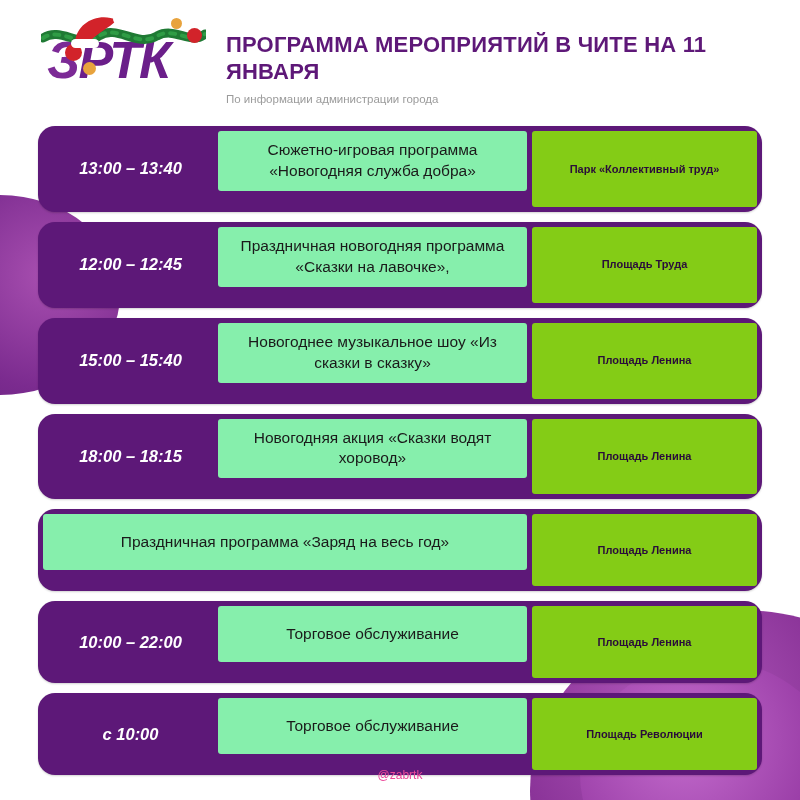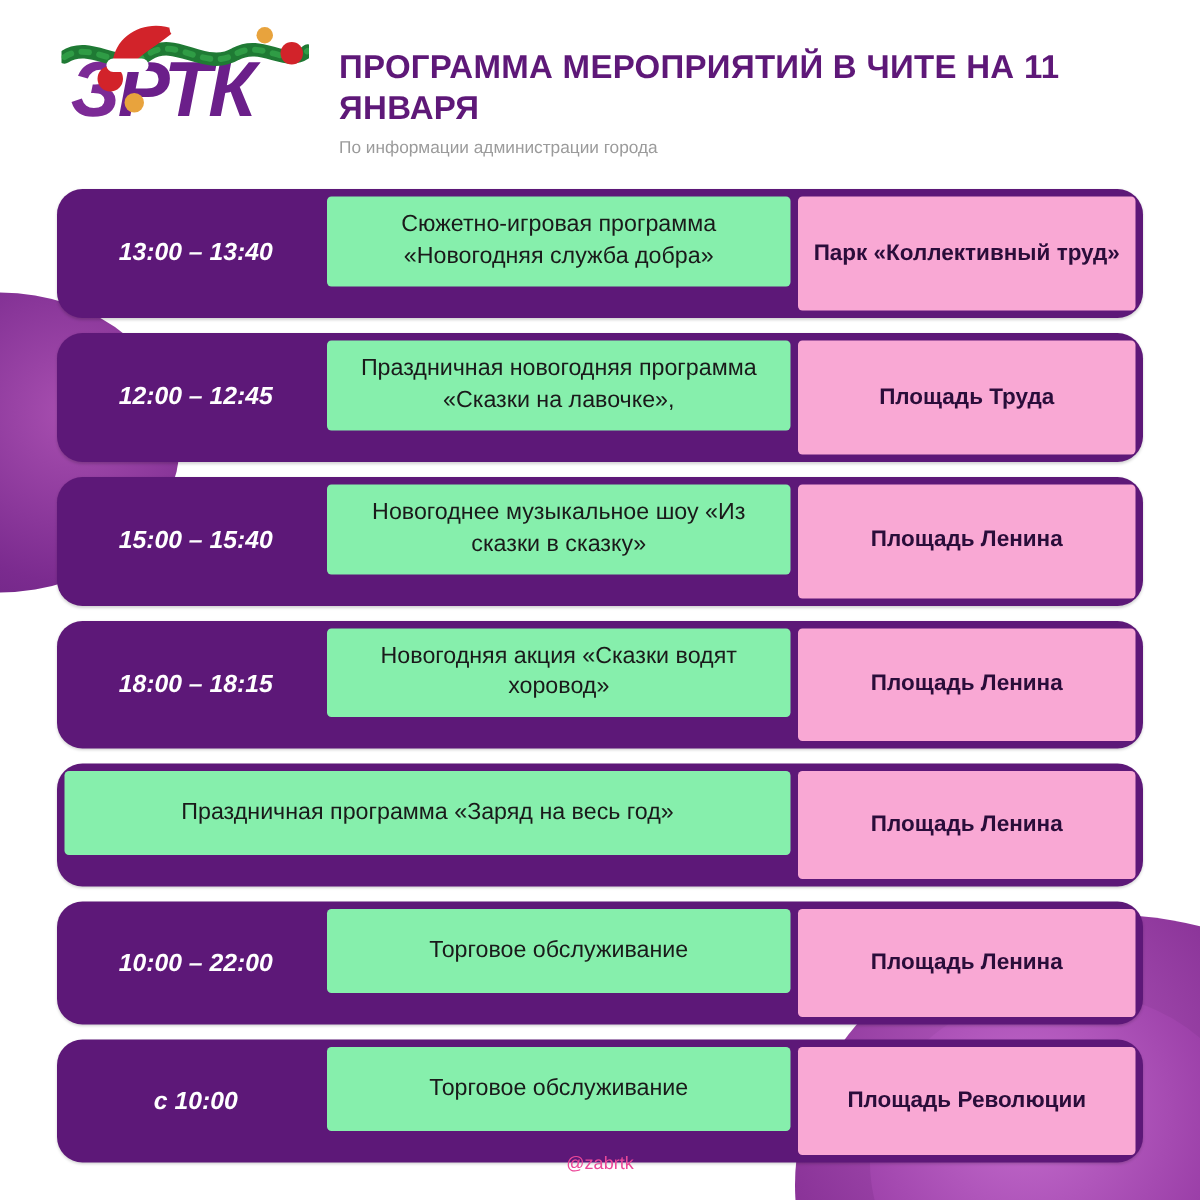--- a/index.html
+++ b/index.html
@@ -144,28 +144,28 @@
     justify-content: center;
     text-align: center;
     color: #1a1a1a;
     font-size: 15.5px;
     line-height: 1.35;
     padding: 9px 12px;
     min-height: 56px;
   }
   .cell-place {
     flex: 0 0 225px;
-    background: #f9a8d4;
+    background: #84cc16;
     border-radius: 3px;
     display: flex;
     align-items: center;
     justify-content: center;
     text-align: center;
     color: #2a0d3a;
-    font-size: 15px;
+    font-size: 11px;
     font-weight: bold;
     line-height: 1.35;
     padding: 9px 10px;
     min-height: 56px;
   }
 
   .footer-handle {
     position: absolute;
     left: 0;
     right: 0;

